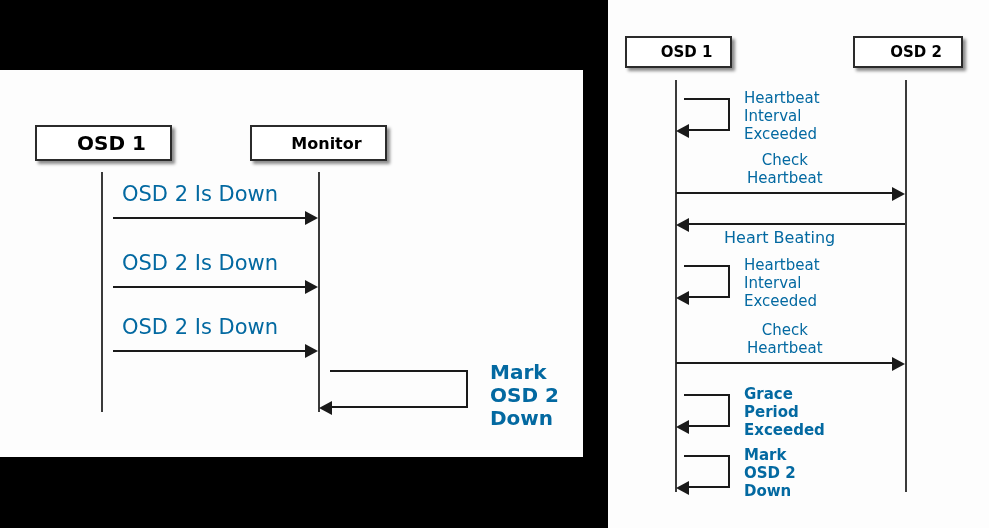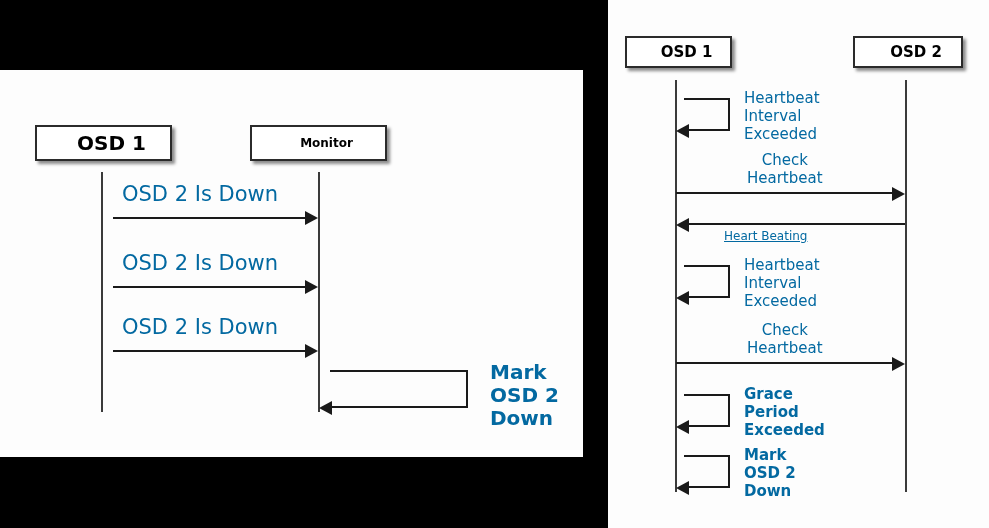--- a/index.html
+++ b/index.html
@@ -40,21 +40,21 @@
 
 <div class="blackgap" style="left:0;top:0;width:608px;height:70px;"></div>
 <div class="blackgap" style="left:0;top:457px;width:608px;height:71px;"></div>
 <div class="blackgap" style="left:583px;top:0;width:25px;height:528px;"></div>
 
 <div class="panel" id="panel-left">
 
   <div class="actor-box" style="left:35px;top:55px;width:137px;height:36px;font-size:20px;">
     <span>OSD 1</span>
   </div>
-  <div class="actor-box" style="left:250px;top:55px;width:137px;height:36px;font-size:12px;">
+  <div class="actor-box" style="left:250px;top:55px;width:137px;height:36px;font-size:16px;">
     <span>Monitor</span>
   </div>
 
   <div class="lifeline" style="left:101px;top:102px;height:240px;"></div>
   <div class="lifeline" style="left:318px;top:102px;height:240px;"></div>
 
   <div class="msg-label" style="left:122px;top:113px;font-size:21px;">OSD 2 Is Down</div>
   <div class="msg-line" style="left:113px;top:147px;width:193px;"></div>
   <div class="arrowhead arrow-right" style="left:305px;top:141px;"></div>
 
@@ -91,21 +91,21 @@
 Interval
 Exceeded</div>
 
   <div class="msg-label" style="left:139px;top:151px;font-size:15px;line-height:1.2;text-align:center;">Check
 Heartbeat</div>
   <div class="msg-line" style="left:68px;top:192px;width:217px;"></div>
   <div class="arrowhead arrow-right" style="left:284px;top:187px;"></div>
 
   <div class="msg-line" style="left:80px;top:223px;width:217px;"></div>
   <div class="arrowhead arrow-left" style="left:68px;top:218px;"></div>
-  <div class="msg-label" style="left:116px;top:230px;font-size:12px;text-decoration:underline;">Heart Beating</div>
+  <div class="msg-label" style="left:116px;top:230px;font-size:16px;">Heart Beating</div>
 
   <div class="loop" style="left:76px;top:265px;width:46px;height:33px;"></div>
   <div class="arrowhead arrow-left" style="left:68px;top:291px;"></div>
   <div class="msg-label" style="left:136px;top:256px;font-size:15px;line-height:1.2;">Heartbeat
 Interval
 Exceeded</div>
 
   <div class="msg-label" style="left:139px;top:321px;font-size:15px;line-height:1.2;text-align:center;">Check
 Heartbeat</div>
   <div class="msg-line" style="left:68px;top:362px;width:217px;"></div>

